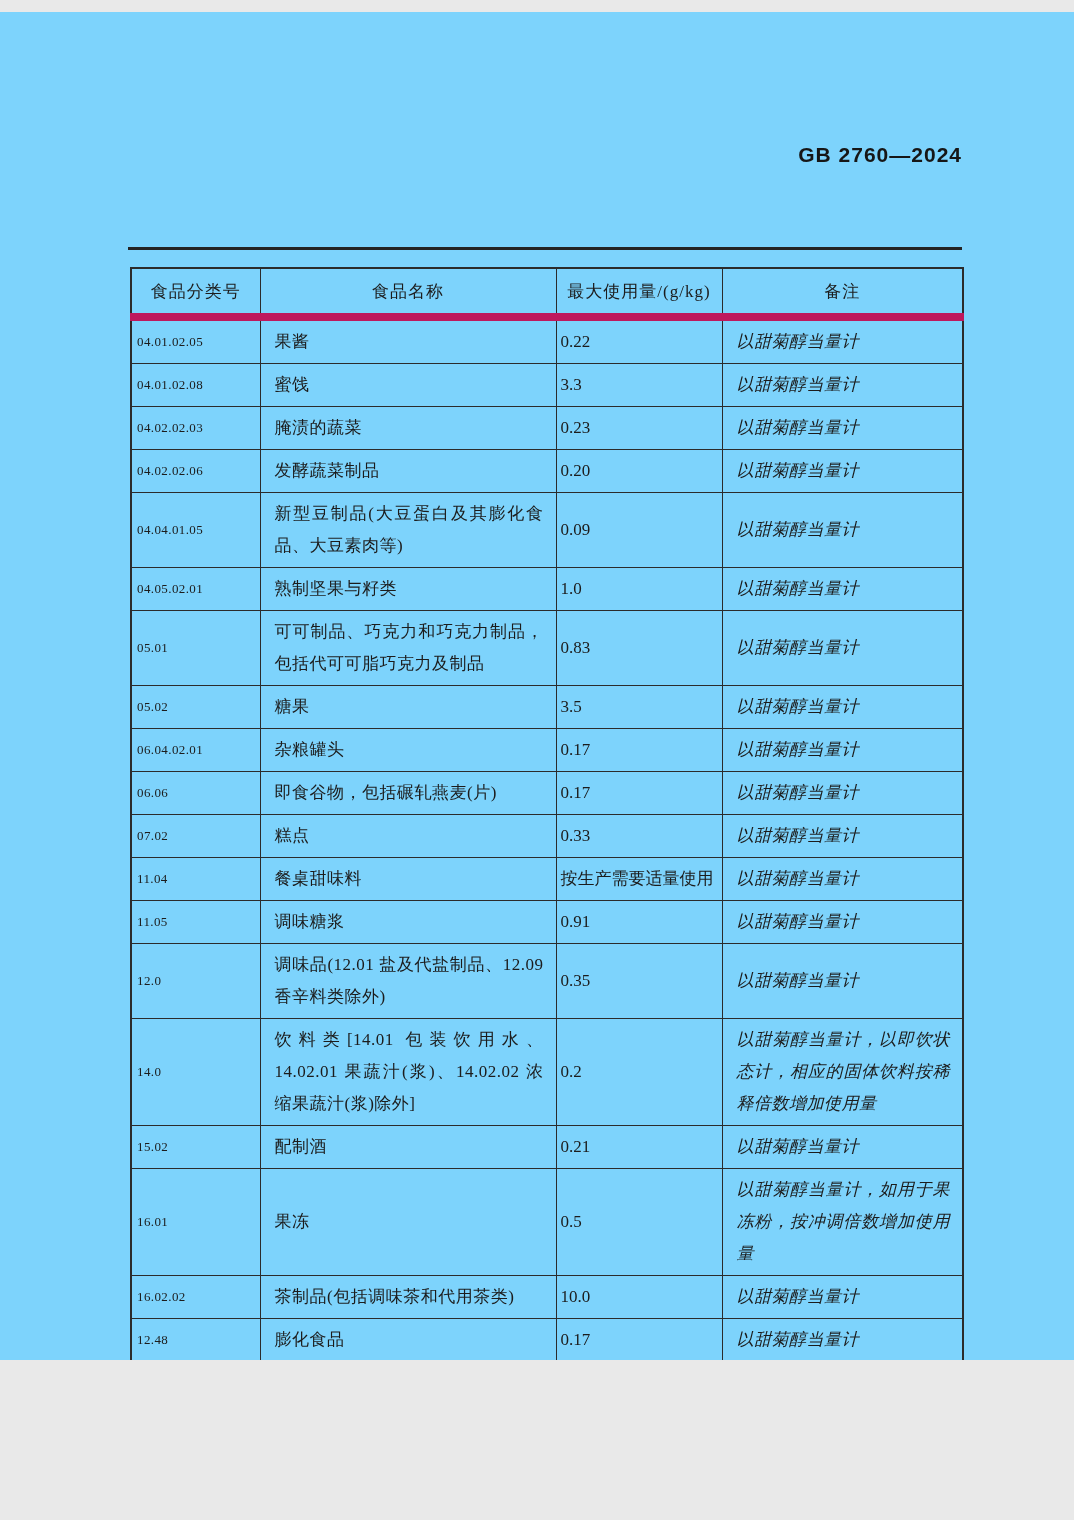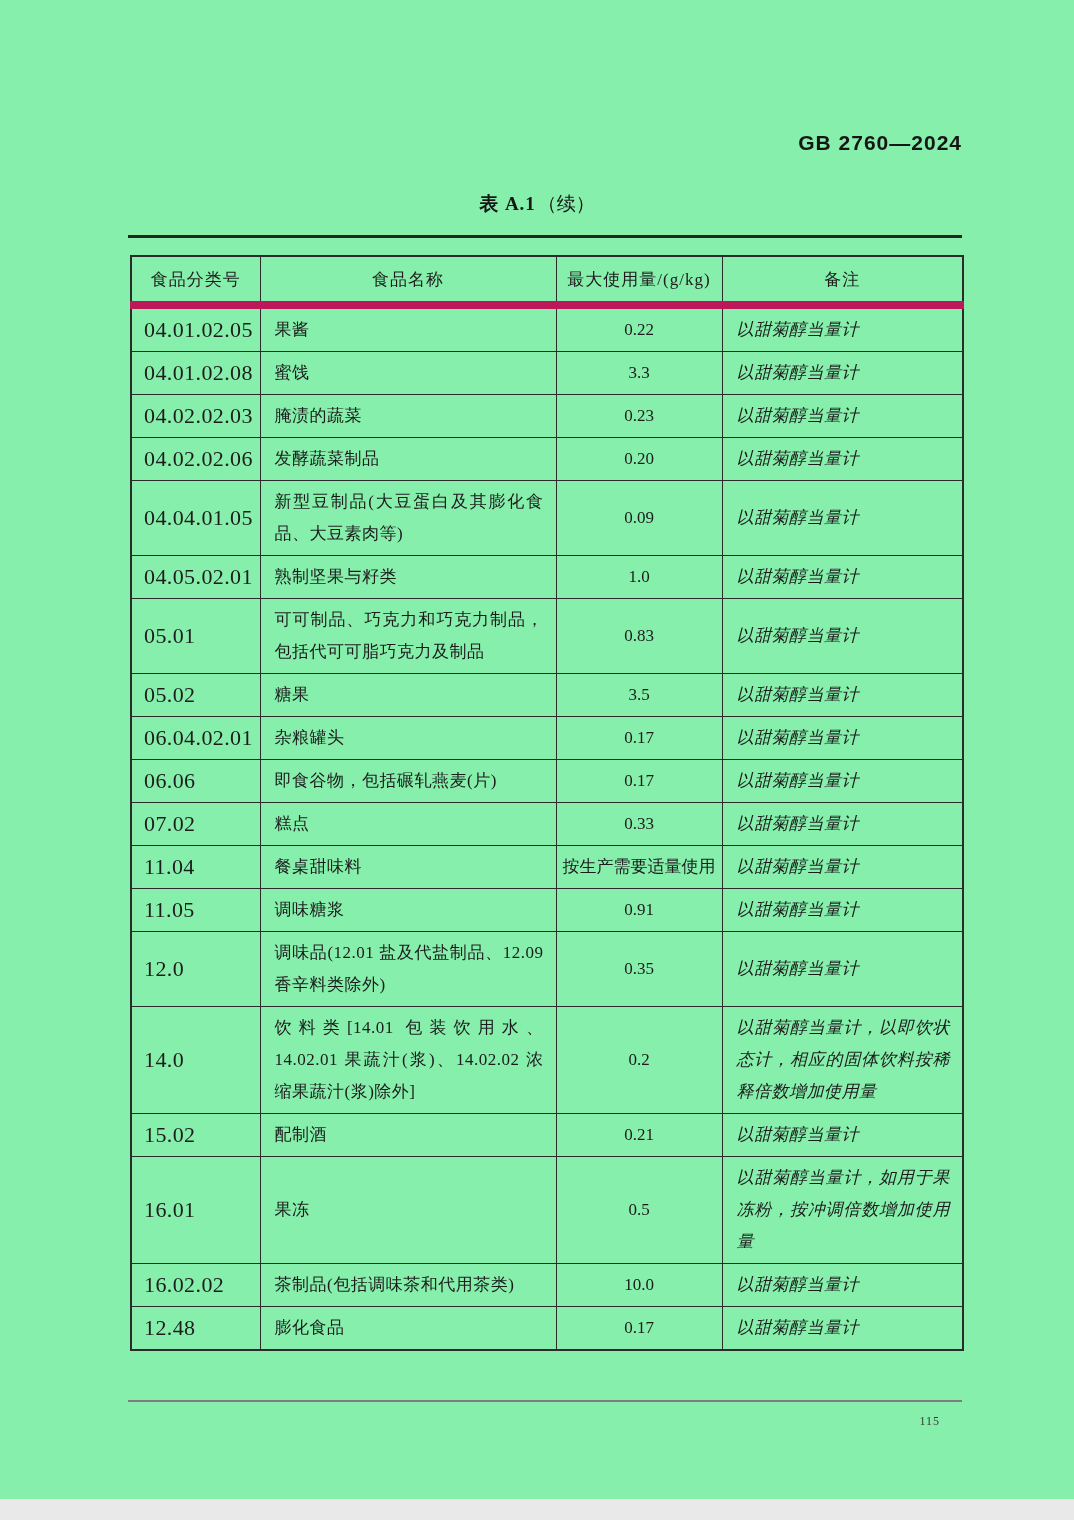--- a/index.html
+++ b/index.html
@@ -1,21 +1,21 @@
 <!DOCTYPE html>
 <html><head>
 <meta charset="utf-8">
 <style>
   html, body { margin: 0; padding: 0; background: #e9e9e9; }
   .page {
     position: relative;
     width: 1074px;
-    height: 1499px;
-    margin: 0 auto;
-    background: #86efac;
+    height: 1348px;
+    margin: 12px auto;
+    background: #7dd3fc;
     font-family: "Liberation Serif", "DejaVu Serif", serif;
     color: #1c1c1c;
     overflow: hidden;
   }
   .doc-code {
     position: absolute;
     top: 131px;
     right: 112px;
     font-family: "Liberation Sans", "DejaVu Sans", sans-serif;
     font-weight: bold;
@@ -67,26 +67,26 @@
     text-align: center;
     padding: 2px 4px;
     border-bottom: 8px solid #be185d;
     letter-spacing: 1px;
   }
   .food-table td {
     line-height: 32px;
     padding: 5px 12px 5px 14px;
   }
   .food-table td.c0 {
-    padding-left: 12px;
-    font-size: 22px;
+    padding-left: 5px;
+    font-size: 13px;
     letter-spacing: 0.4px;
   }
   .food-table td.c1 { text-align: justify; letter-spacing: 0.5px; }
-  .food-table td.c2 { text-align: center; padding: 5px 4px; }
+  .food-table td.c2 { padding: 5px 4px; }
   .food-table td.c3 { text-align: justify; letter-spacing: 0.5px; font-style: italic; }
   .footer-rule {
     position: absolute;
     top: 1400px;
     left: 128px;
     width: 834px;
     height: 2px;
     background: #7d7d7d;
   }
   .page-number {
@@ -98,23 +98,20 @@
     color: #3a3a3a;
   }
 </style>
 </head>
 <body>
 
 <div class="page">
 
   <div class="doc-code">GB 2760—2024</div>
 
-  <div class="table-title">
-    <span class="t-bold">表 A.1</span><span class="t-suffix">（续）</span>
-  </div>
 
   <div class="thick-rule"></div>
 
   <table class="food-table">
     <colgroup>
       <col class="col-code">
       <col class="col-name">
       <col class="col-max">
       <col class="col-note">
     </colgroup>

